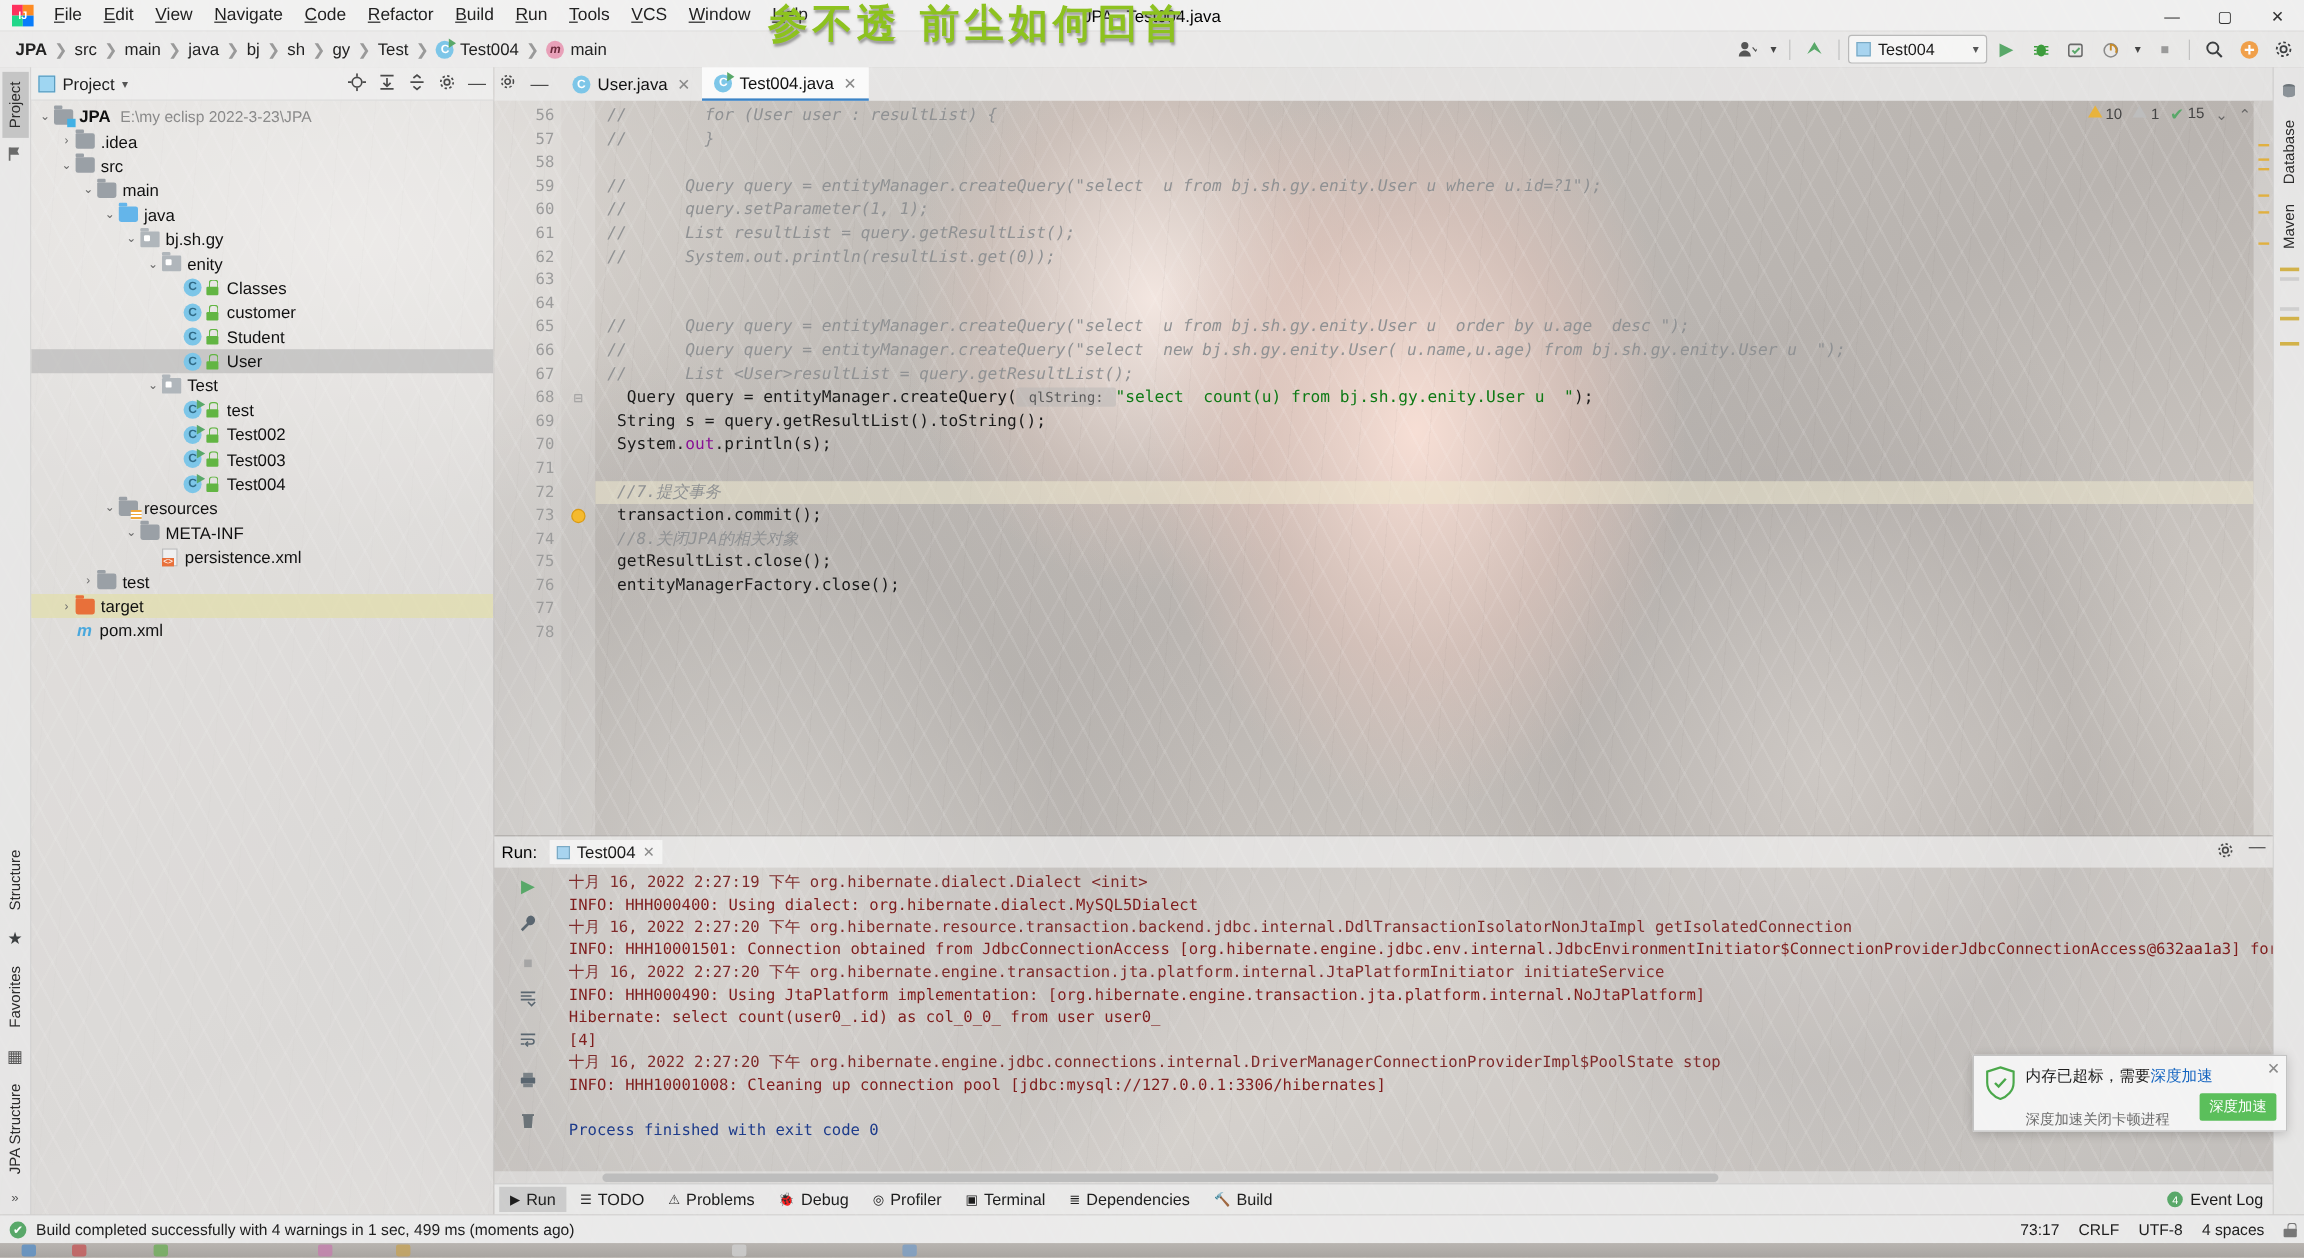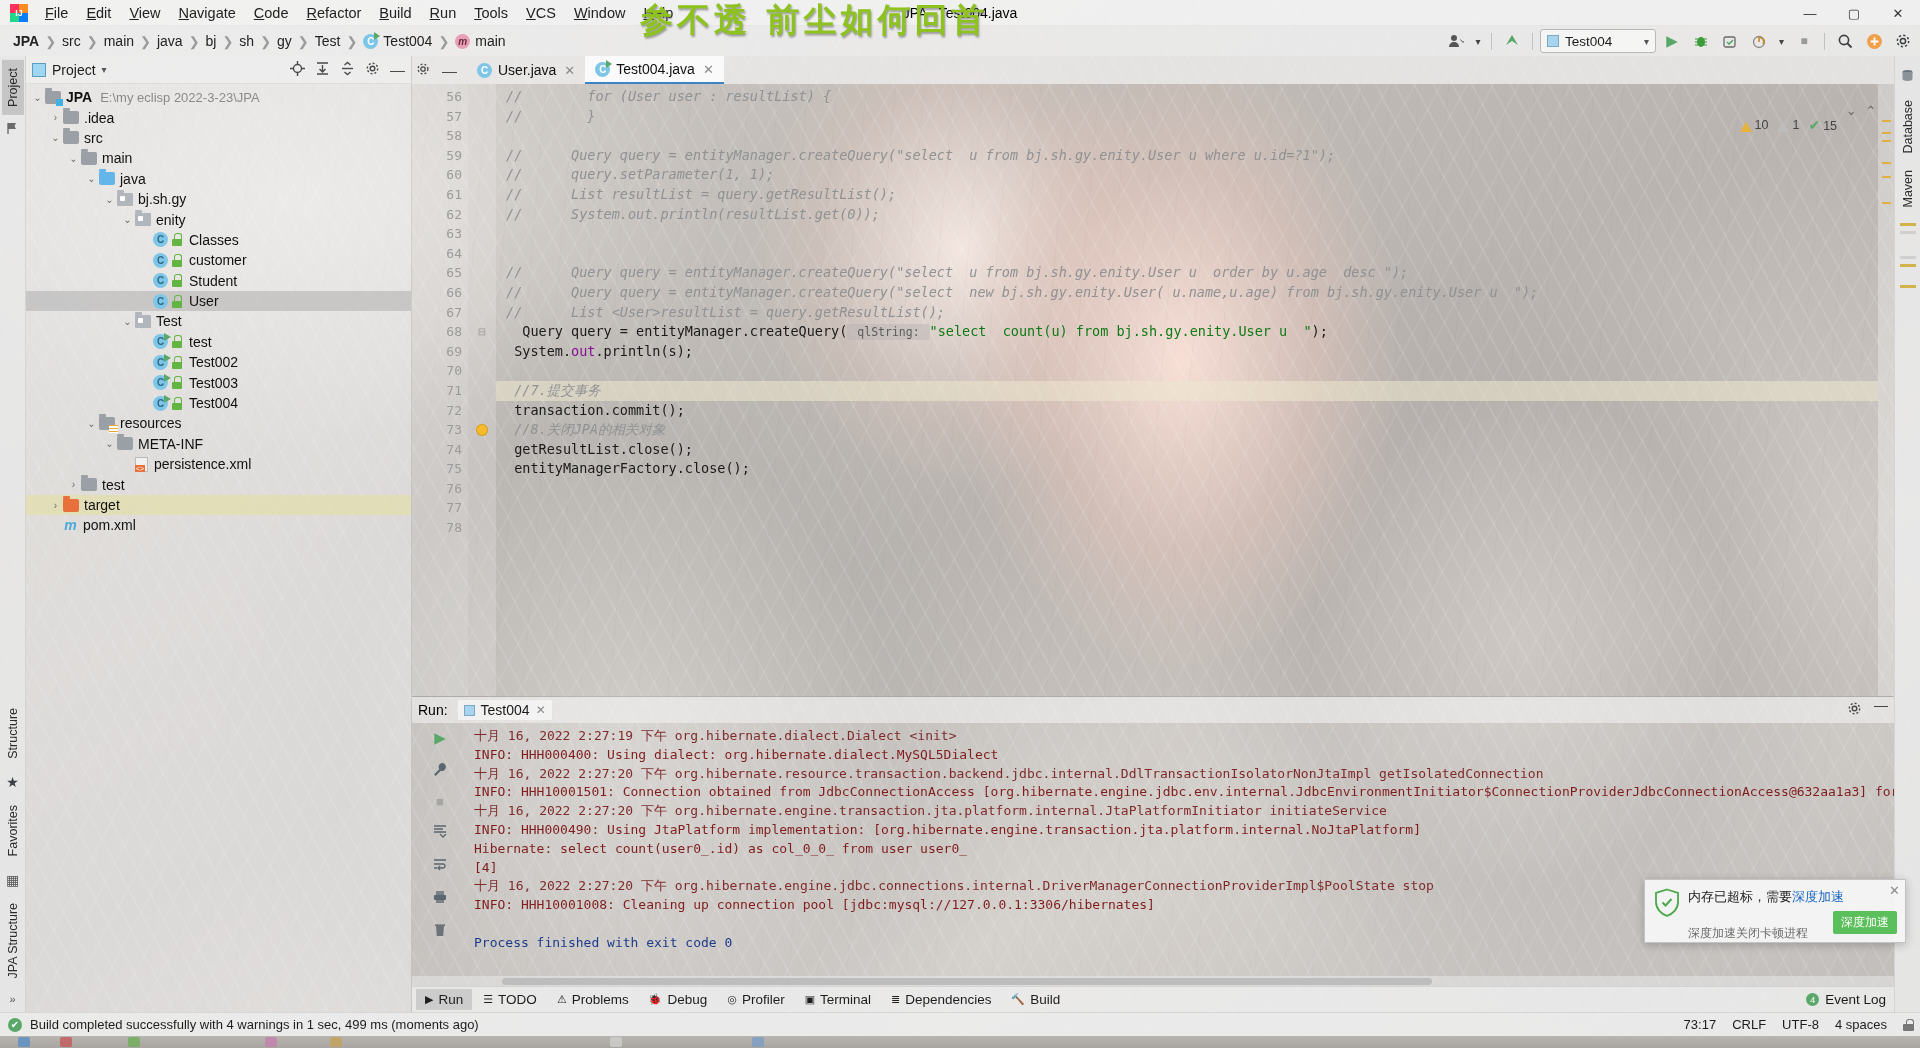--- a/index.html
+++ b/index.html
@@ -170,21 +170,21 @@
   .str { color:#0f7a16;}
   .fld { color:#871094; }
   .param{ background:rgba(180,180,180,.45); color:#5c5c5c; font-size:11.5px; padding:1px 3px; border-radius:2px;}
   .rightgutter{ width:16px;flex:none;background:rgba(246,246,246,.35); position:relative;}
   .rg-mark{position:absolute;right:3px;width:9px;height:2px;background:#e0b040;}
 
   .inspect {
     position:absolute; right:18px; top:3px; display:flex; align-items:center; gap:9px;
     font-size:12.5px; color:#444; z-index:6;
   }
-  .chip{display:flex;align-items:flex-end;gap:3px;margin-top:30px;}
+  .chip{display:flex;align-items:flex-start;gap:3px;}
   .tri-w{width:0;height:0;border-left:6px solid transparent;border-right:6px solid transparent;border-bottom:10px solid #e8b33c;position:relative;}
   .tri-g{width:0;height:0;border-left:6px solid transparent;border-right:6px solid transparent;border-bottom:10px solid #bdbdbd;}
   .ck{color:#59a869;font-size:14px;}
 
   
   .rightstrip{width:26px;flex:none;background:rgba(236,236,236,.88);display:flex;flex-direction:column;align-items:center;
               padding-top:6px;border-left:1px solid rgba(0,0,0,.08);}
 
   
   .runpanel { height: 290px; flex:none; display:flex; flex-direction:column;
@@ -673,20 +673,21 @@
             <div class="cline"><span class="cmt">//      Query query = entityManager.createQuery("select  u from bj.sh.gy.enity.User u where u.id=?1");</span></div>
             <div class="cline"><span class="cmt">//      query.setParameter(1, 1);</span></div>
             <div class="cline"><span class="cmt">//      List resultList = query.getResultList();</span></div>
             <div class="cline"><span class="cmt">//      System.out.println(resultList.get(0));</span></div>
             <div class="cline"><span class="cmt"></span></div>
             <div class="cline"><span class="cmt"></span></div>
             <div class="cline"><span class="cmt">//      Query query = entityManager.createQuery("select  u from bj.sh.gy.enity.User u  order by u.age  desc ");</span></div>
             <div class="cline"><span class="cmt">//      Query query = entityManager.createQuery("select  new bj.sh.gy.enity.User( u.name,u.age) from bj.sh.gy.enity.User u  ");</span></div>
             <div class="cline"><span class="cmt">//      List &lt;User&gt;resultList = query.getResultList();</span></div>
             <div class="cline"><span class="">  Query query = entityManager.createQuery(</span><span class="param"> qlString: </span><span class="str">"select  count(u) from bj.sh.gy.enity.User u  "</span><span class="">);</span></div>
+            <div class="cline"><span class=""> String s = query.getResultList().toString();</span></div>
             <div class="cline"><span class=""> System.</span><span class="fld">out</span><span class="">.println(s);</span></div>
             <div class="cline"><span class=""></span></div>
             <div class="cline hl"><span class="cmt"> //7.提交事务</span></div>
             <div class="cline"><span class=""> transaction.commit();</span></div>
             <div class="cline"><span class="cmt"> //8.关闭JPA的相关对象</span></div>
             <div class="cline"><span class=""> getResultList.close();</span></div>
             <div class="cline"><span class=""> entityManagerFactory.close();</span></div>
             <div class="cline"><span class=""></span></div>
           </div>
         <div class="rightgutter">

